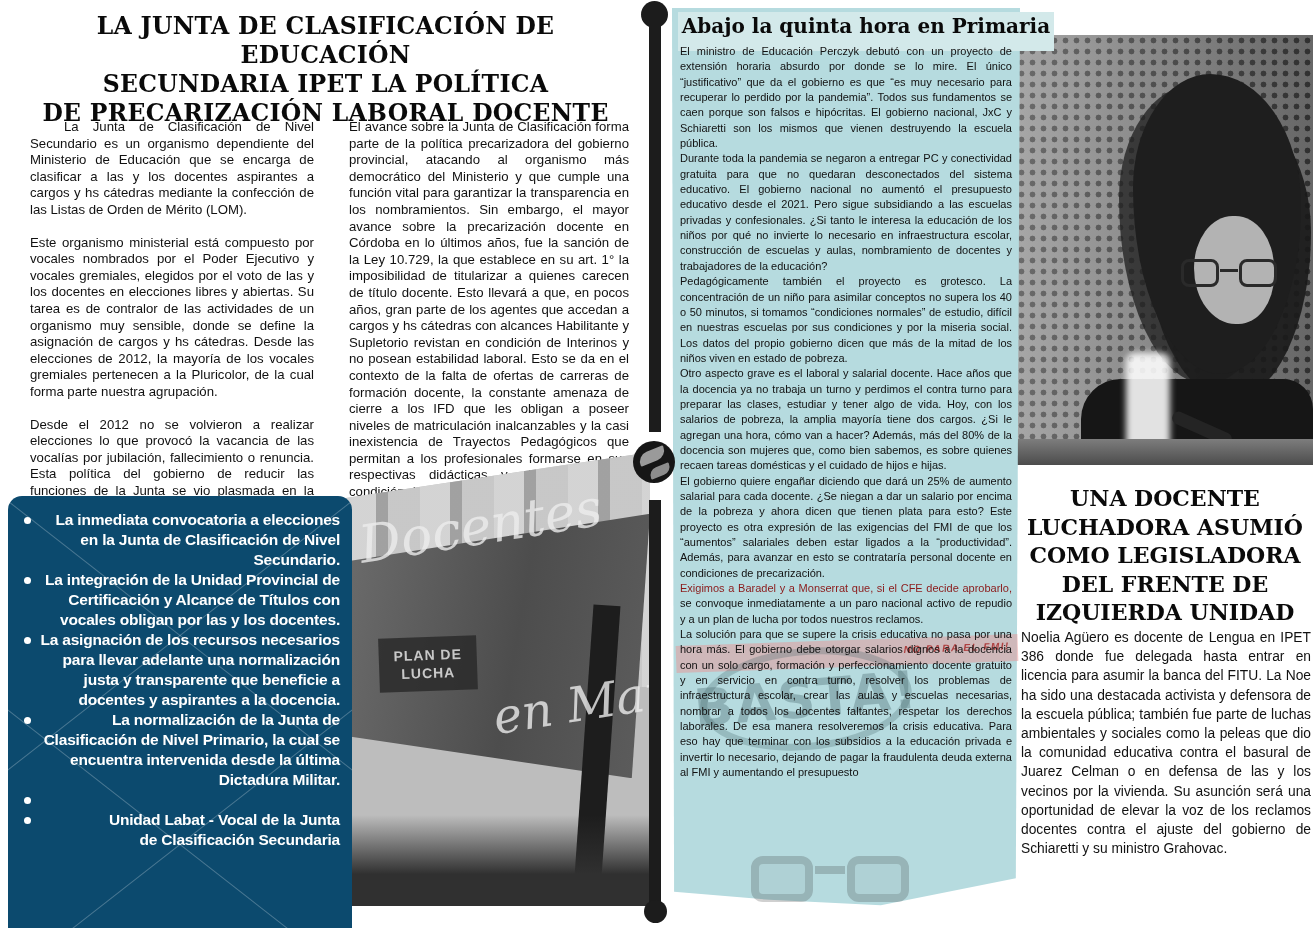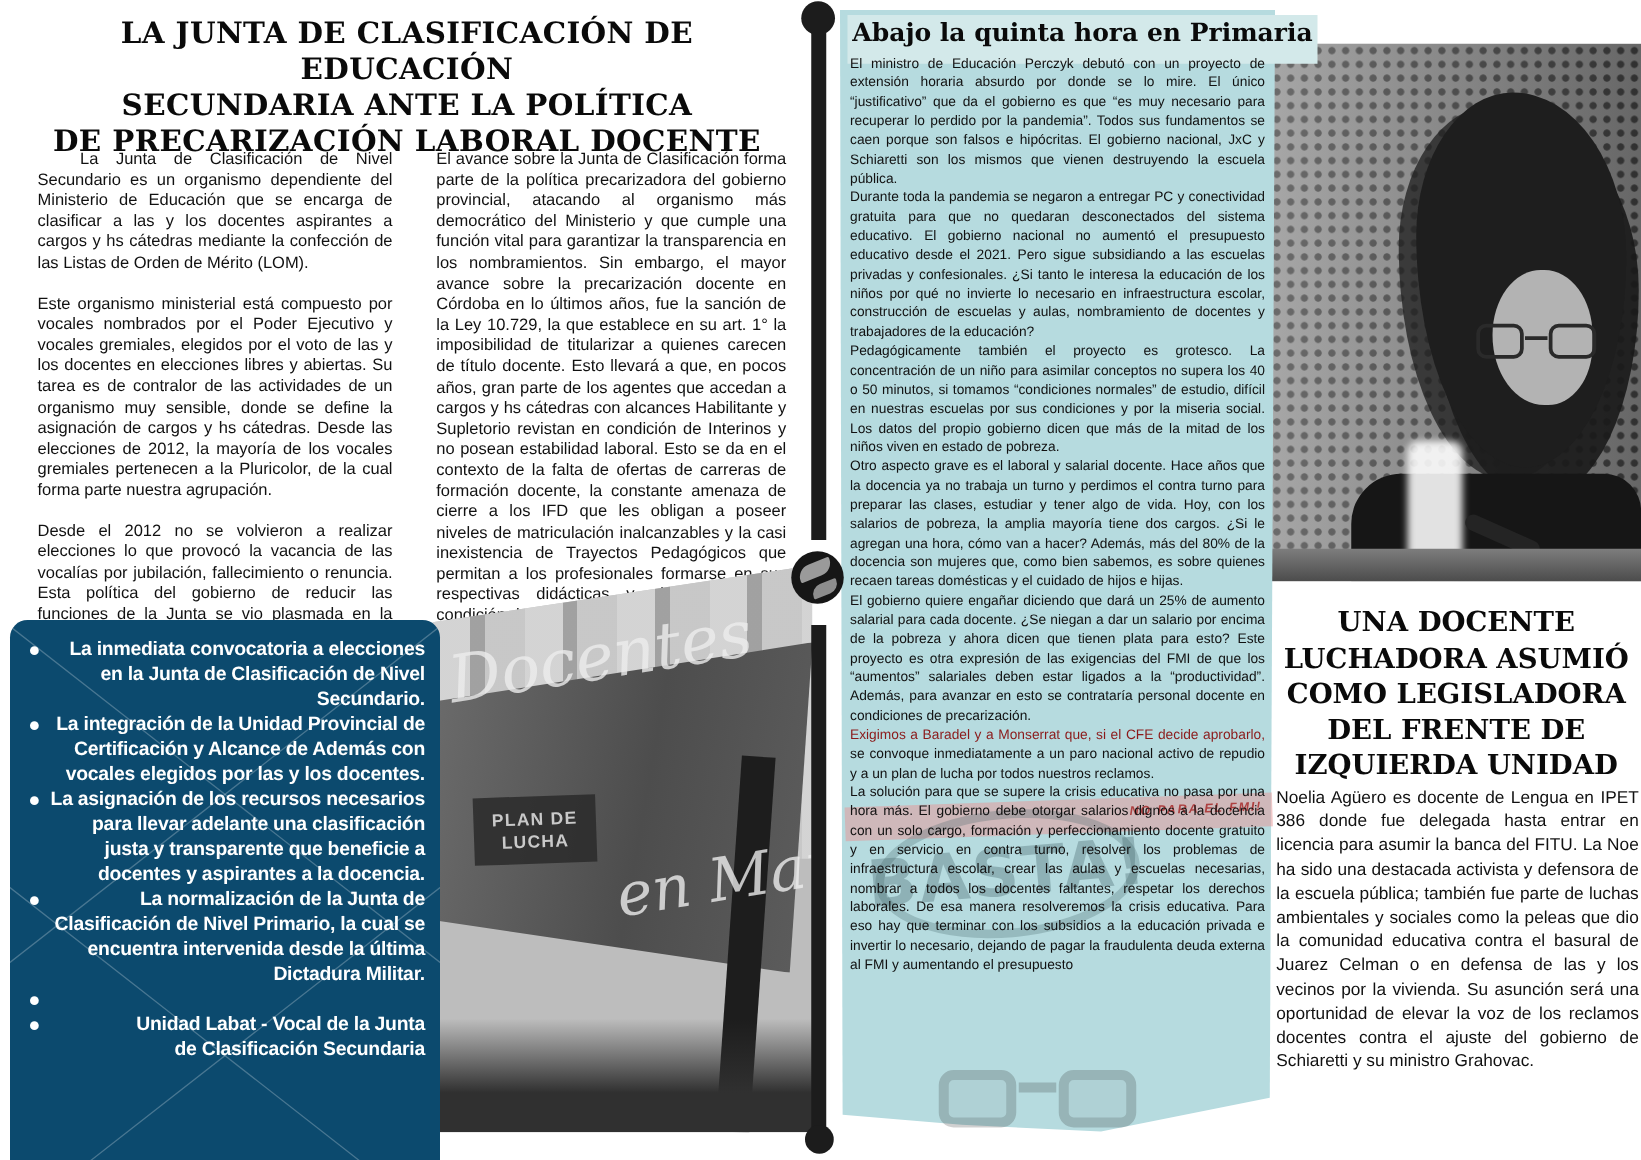--- a/index.html
+++ b/index.html
@@ -142,21 +142,21 @@
   .right-para { position:absolute; left:1021px; top:628px; width:290px;
     font-size:13.8px; line-height:19.2px; text-align:justify; z-index:2; }
 </style>
 </head>
 <body>
 
 <div id="page">
 
   <div class="left-title slab">
     <div>LA JUNTA DE CLASIFICACIÓN DE EDUCACIÓN</div>
-    <div>SECUNDARIA ANTE LA POLÍTICA</div>
+    <div>SECUNDARIA IPET LA POLÍTICA</div>
     <div>DE PRECARIZACIÓN LABORAL DOCENTE</div>
   </div>
 
   <div class="body-col" id="col1">
     <p>La Junta de Clasificación de Nivel Secundario es un organismo dependiente del Ministerio de Educación que se encarga de clasificar a las y los docentes aspirantes a cargos y hs cátedras mediante la confección de las Listas de Orden de Mérito (LOM).</p>
     <p>Este organismo ministerial está compuesto por vocales nombrados por el Poder Ejecutivo y vocales gremiales, elegidos por el voto de las y los docentes en elecciones libres y abiertas. Su tarea es de contralor de las actividades de un organismo muy sensible, donde se define la asignación de cargos y hs cátedras. Desde las elecciones de 2012, la mayoría de los vocales gremiales pertenecen a la Pluricolor, de la cual forma parte nuestra agrupación.</p>
     <p>Desde el 2012 no se volvieron a realizar elecciones lo que provocó la vacancia de las vocalías por jubilación, fallecimiento o renuncia. Esta política del gobierno de reducir las funciones de la Junta se vio plasmada en la creación de la oficina de Unidad Provincial de Certificación y Alcance de Títulos, encargada de otorgar los alcances de títulos, ahora en manos de agentes dependientes del Poder Ejecutivo. Así mismo, la falta de recursos dificultaron la correcta valoración y validación de títulos y antecedentes en el 2022.</p>
   </div>
 
   <div class="body-col" id="col2">
@@ -164,22 +164,22 @@
     <p class="call">Desde Docentes en Marcha llamamos a defender la Junta y resistir la precarización laboral exigiendo:</p>
   </div>
 
   <div class="demands-box">
     <div class="xline a"></div>
     <div class="xline b"></div>
     <div class="xline c"></div>
     <div class="xline d"></div>
     <ul class="demands-list">
       <li>La inmediata convocatoria a elecciones en la Junta de Clasificación de Nivel Secundario.</li>
-      <li>La integración de la Unidad Provincial de Certificación y Alcance de Además con vocales elegidos por las y los docentes.</li>
-      <li>La asignación de los recursos necesarios para llevar adelante una clasificación justa y transparente que beneficie a docentes y aspirantes a la docencia.</li>
+      <li>La integración de la Unidad Provincial de Certificación y Alcance de Títulos con vocales obligan por las y los docentes.</li>
+      <li>La asignación de los recursos necesarios para llevar adelante una normalización justa y transparente que beneficie a docentes y aspirantes a la docencia.</li>
       <li>La normalización de la Junta de Clasificación de Nivel Primario, la cual se encuentra intervenida desde la última Dictadura Militar.</li>
       <li class="empty"></li>
       <li class="sig">Unidad Labat - Vocal de la Junta de Clasificación Secundaria</li>
     </ul>
   </div>
 
   <div class="protest-photo">
     <div class="pp-buildings"></div>
     <div class="pp-flag"></div>
     <div class="pp-strip"></div>

